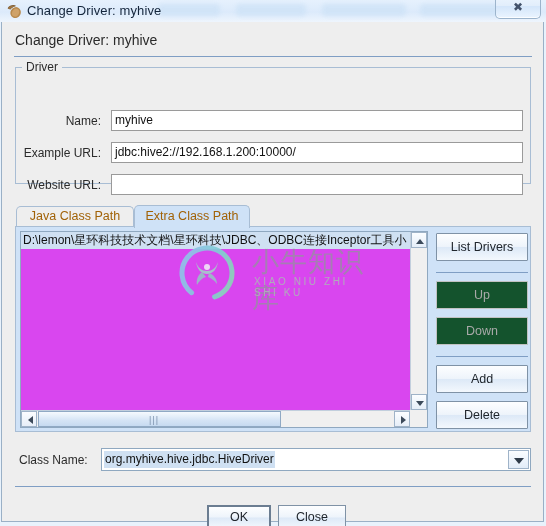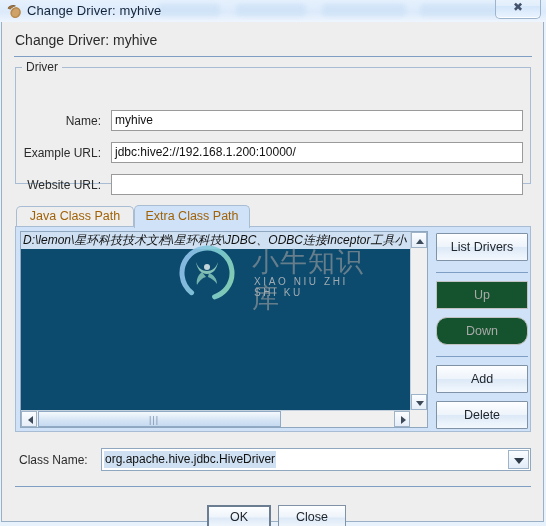--- a/index.html
+++ b/index.html
@@ -192,22 +192,21 @@
     width: 408px; height: 197px;
     background: #ffffff;
     border: 1px solid #8fa8c0;
     box-sizing: border-box;
   }
   .list-inner {
     position: absolute;
     left: 0; top: 0;
     right: 17px; bottom: 17px;
     overflow: hidden;
-    background: #0c4a6e;
-    font-style: italic;
+    background: #d946ef;
   }
   .list-row {
     position: relative;
     height: 17px;
     line-height: 17px;
     font-size: 12px;
     padding: 0 2px;
     color: #111;
     white-space: nowrap;
     overflow: hidden;
@@ -450,29 +449,29 @@
               <div class="grip" style="left:110px; top:4px;">|||</div>
             </div>
           </div>
 
           <div class="corner-box"></div>
         </div>
 
         <div class="btn" style="left:420px; top:6px; width:92px; height:28px; line-height:26px;">List Drivers</div>
         <div class="sep-line" style="left:420px; top:45px; width:92px;"></div>
         <div class="btn disabled" style="left:420px; top:54px; width:92px; height:28px; line-height:26px;">Up</div>
-        <div class="btn disabled" style="left:420px; top:90px; width:92px; height:28px; line-height:26px;border-radius:11px;">Down</div>
+        <div class="btn disabled" style="left:420px; top:90px; width:92px; height:28px; line-height:26px;">Down</div>
         <div class="sep-line" style="left:420px; top:129px; width:92px;"></div>
         <div class="btn" style="left:420px; top:138px; width:92px; height:28px; line-height:26px;">Add</div>
         <div class="btn" style="left:420px; top:174px; width:92px; height:28px; line-height:26px;">Delete</div>
       </div>
 
       <div class="cn-label">Class Name:</div>
       <div class="combo">
-        <div class="combo-text">org.apache.hive.jdbc.HiveDriver</div>
+        <div class="combo-text">org.myhive.hive.jdbc.HiveDriver</div>
         <div class="combo-arrow-btn">
           <div class="sb-arrow" style="left:5px; top:7px;
                border-left:5px solid transparent; border-right:5px solid transparent;
                border-top:6px solid #2f3b49;"></div>
         </div>
       </div>
 
       <div class="foot-rule"></div>
 
       <div class="dlg-btn default" style="left:205px; top:483px; width:64px;">OK</div>

